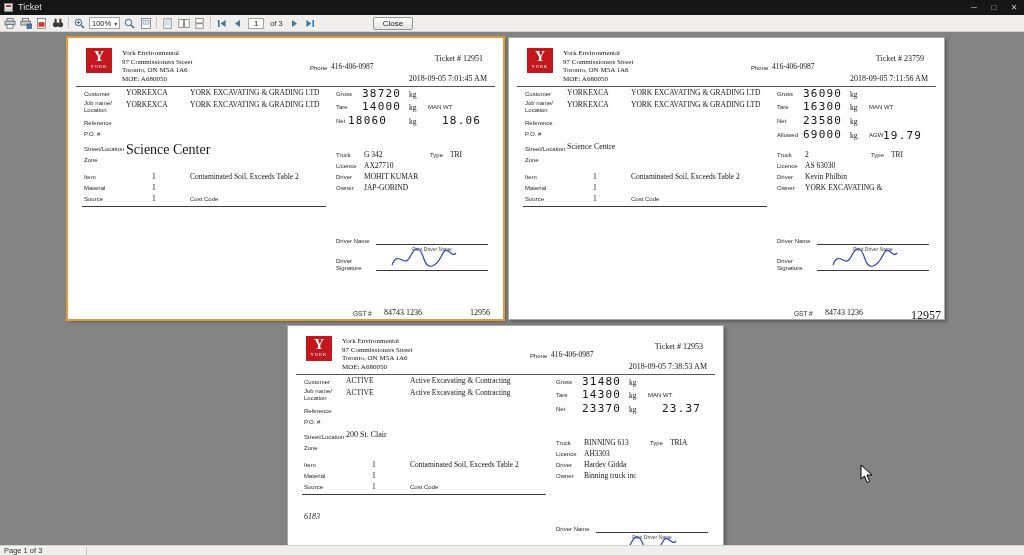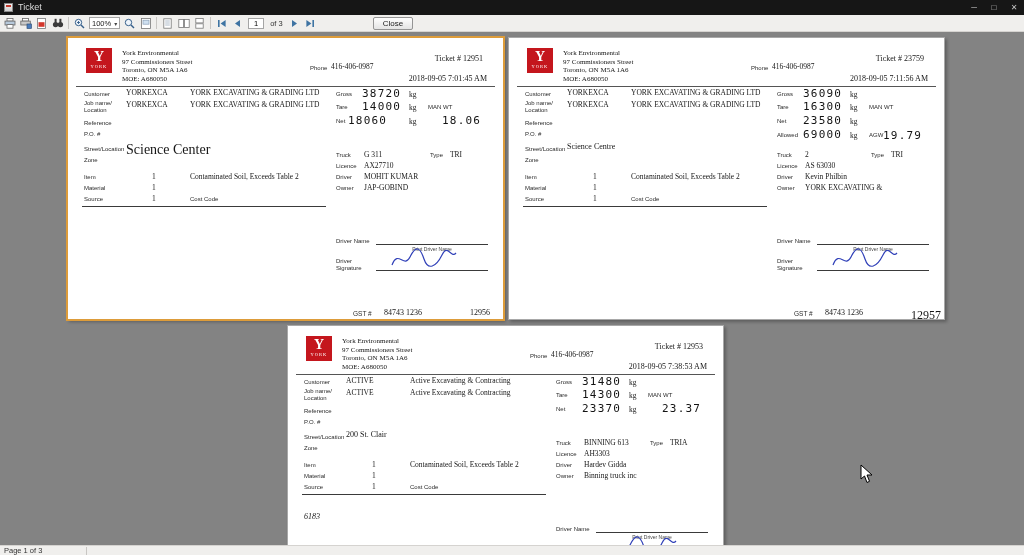--- a/index.html
+++ b/index.html
@@ -217,21 +217,21 @@
     <span class="lbl" style="left:268px;top:66px">Tare</span>
     <span class="wt" style="left:294px;top:62px">14000</span>
     <span class="val" style="left:341px;top:65px">kg</span>
     <span class="lbl" style="left:360px;top:66px">MAN WT</span>
     <span class="lbl" style="left:268px;top:80px">Net</span>
     <span class="wt" style="left:280px;top:76px">18060</span>
     <span class="val" style="left:341px;top:79px">kg</span>
     <span class="wt" style="left:374px;top:76px">18.06</span>
 
     <span class="lbl" style="left:268px;top:114px">Truck</span>
-    <span class="val" style="left:296px;top:112px">G 311</span>
+    <span class="val" style="left:296px;top:112px">G 342</span>
     <span class="lbl" style="left:362px;top:114px">Type</span>
     <span class="val" style="left:382px;top:112px">TRI</span>
     <span class="lbl" style="left:268px;top:125px">Licence</span>
     <span class="val" style="left:296px;top:123px">AX27710</span>
     <span class="lbl" style="left:268px;top:136px">Driver</span>
     <span class="val" style="left:296px;top:134px">MOHIT KUMAR</span>
     <span class="lbl" style="left:268px;top:147px">Owner</span>
     <span class="val" style="left:296px;top:145px">JAP-GOBIND</span>
 
     <span class="lbl" style="left:268px;top:200px">Driver Name</span>

